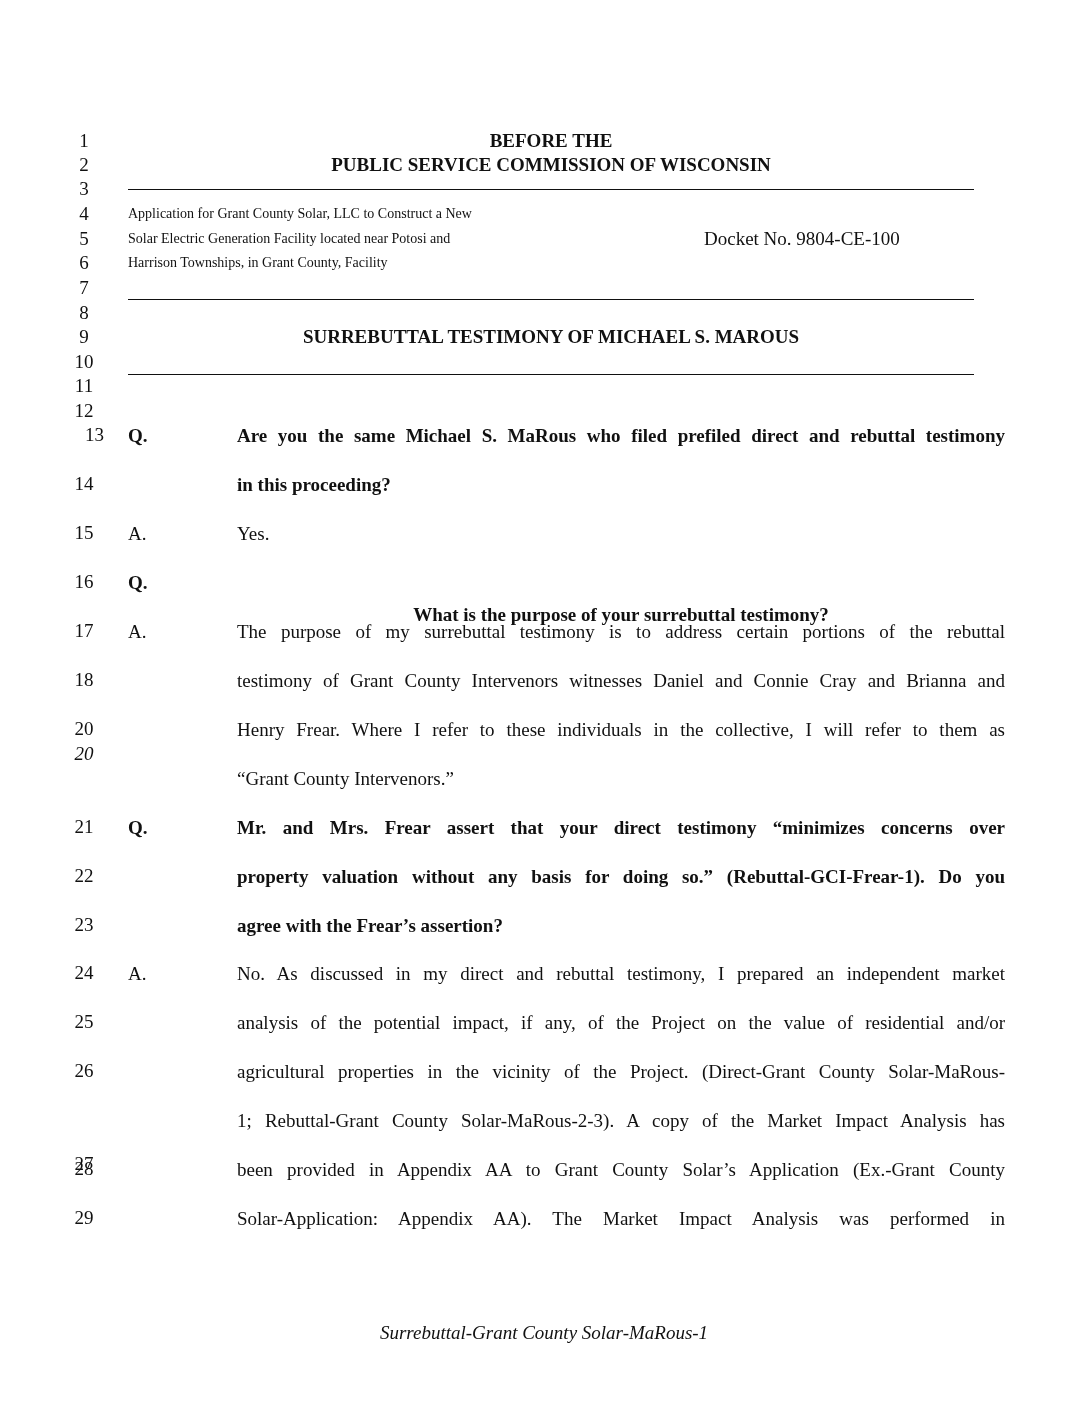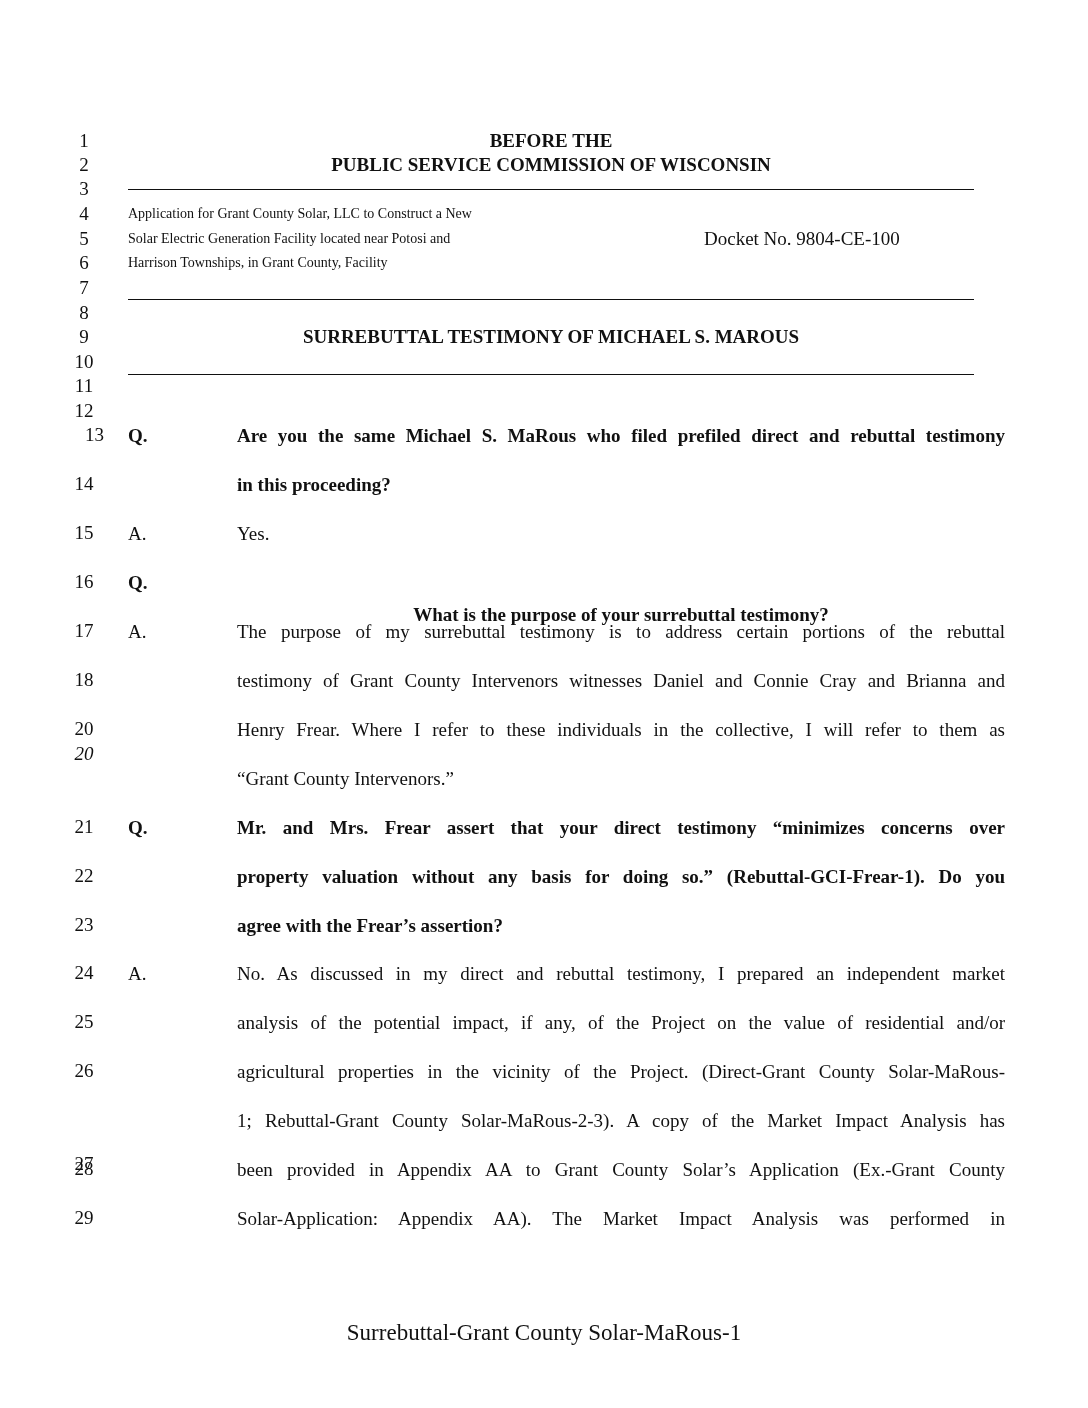--- a/index.html
+++ b/index.html
@@ -8,21 +8,21 @@
   .ln { position: absolute; left: 64px; width: 40px; text-align: center; font-size: 19px; line-height: 20px; }
   .hdr { position: absolute; left: 128px; width: 846px; text-align: center; font-weight: bold; font-size: 19px; line-height: 22px; }
   .rule { position: absolute; left: 128px; width: 846px; height: 0; border-top: 1.5px solid #111; }
   .cap { position: absolute; left: 128px; font-size: 14px; line-height: 22px; white-space: nowrap; }
   .docket { position: absolute; left: 704px; font-size: 19px; line-height: 22px; white-space: nowrap; }
   .qa { position: absolute; left: 128px; font-size: 19px; line-height: 22px; }
   .qa.q { font-weight: bold; }
   .txt { position: absolute; left: 192px; width: 768px; font-size: 19px; line-height: 22px; white-space: nowrap; margin-left: 45px; }
   .txt.j { text-align: justify; text-align-last: justify; white-space: normal; }
   .txt.b { font-weight: bold; }
-  .footer { position: absolute; left: 0; width: 1088px; top: 1322px; text-align: center; font-size: 23px; line-height: 22px; }
+  .footer { position: absolute; left: 0; width: 1088px; top: 1322px; text-align: center; font-size: 19px; line-height: 22px; font-style: italic; }
 </style>
 </head>
 <body>
 
 <div class="ln" style="top:131px">1</div>
 <div class="ln" style="top:155px">2</div>
 <div class="ln" style="top:179px">3</div>
 <div class="ln" style="top:204px">4</div>
 <div class="ln" style="top:229px">5</div>
 <div class="ln" style="top:253px">6</div>

